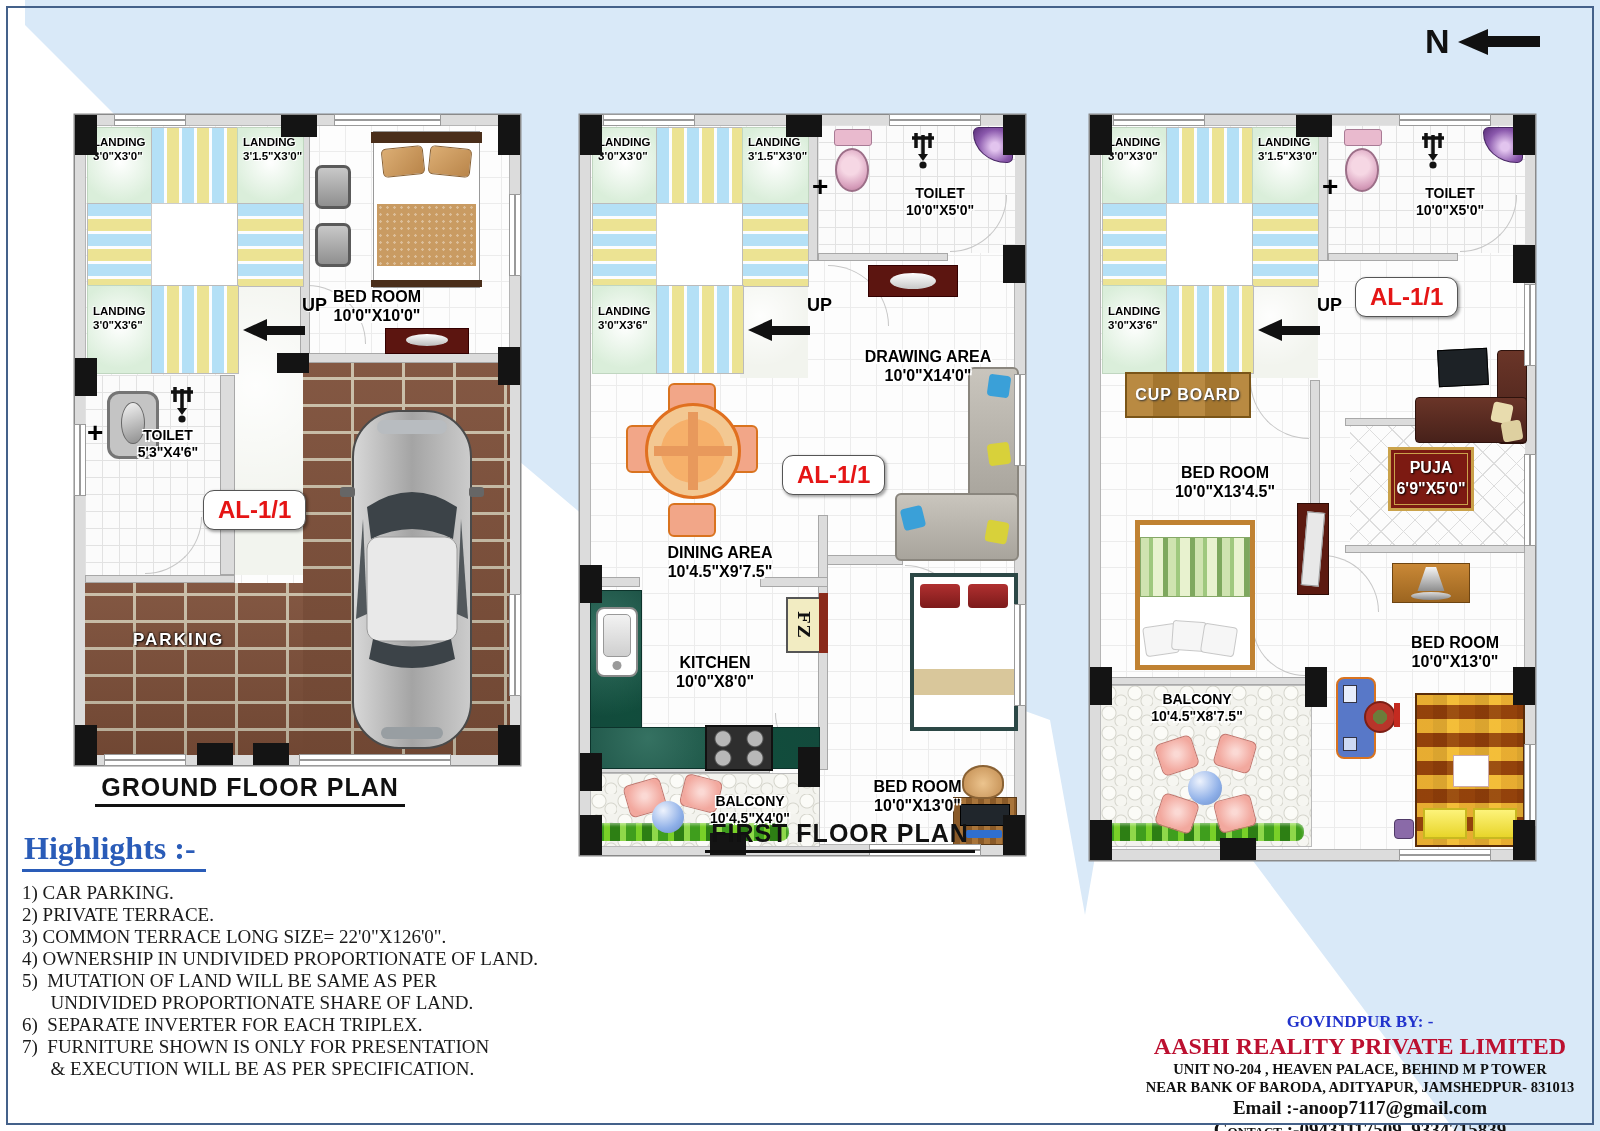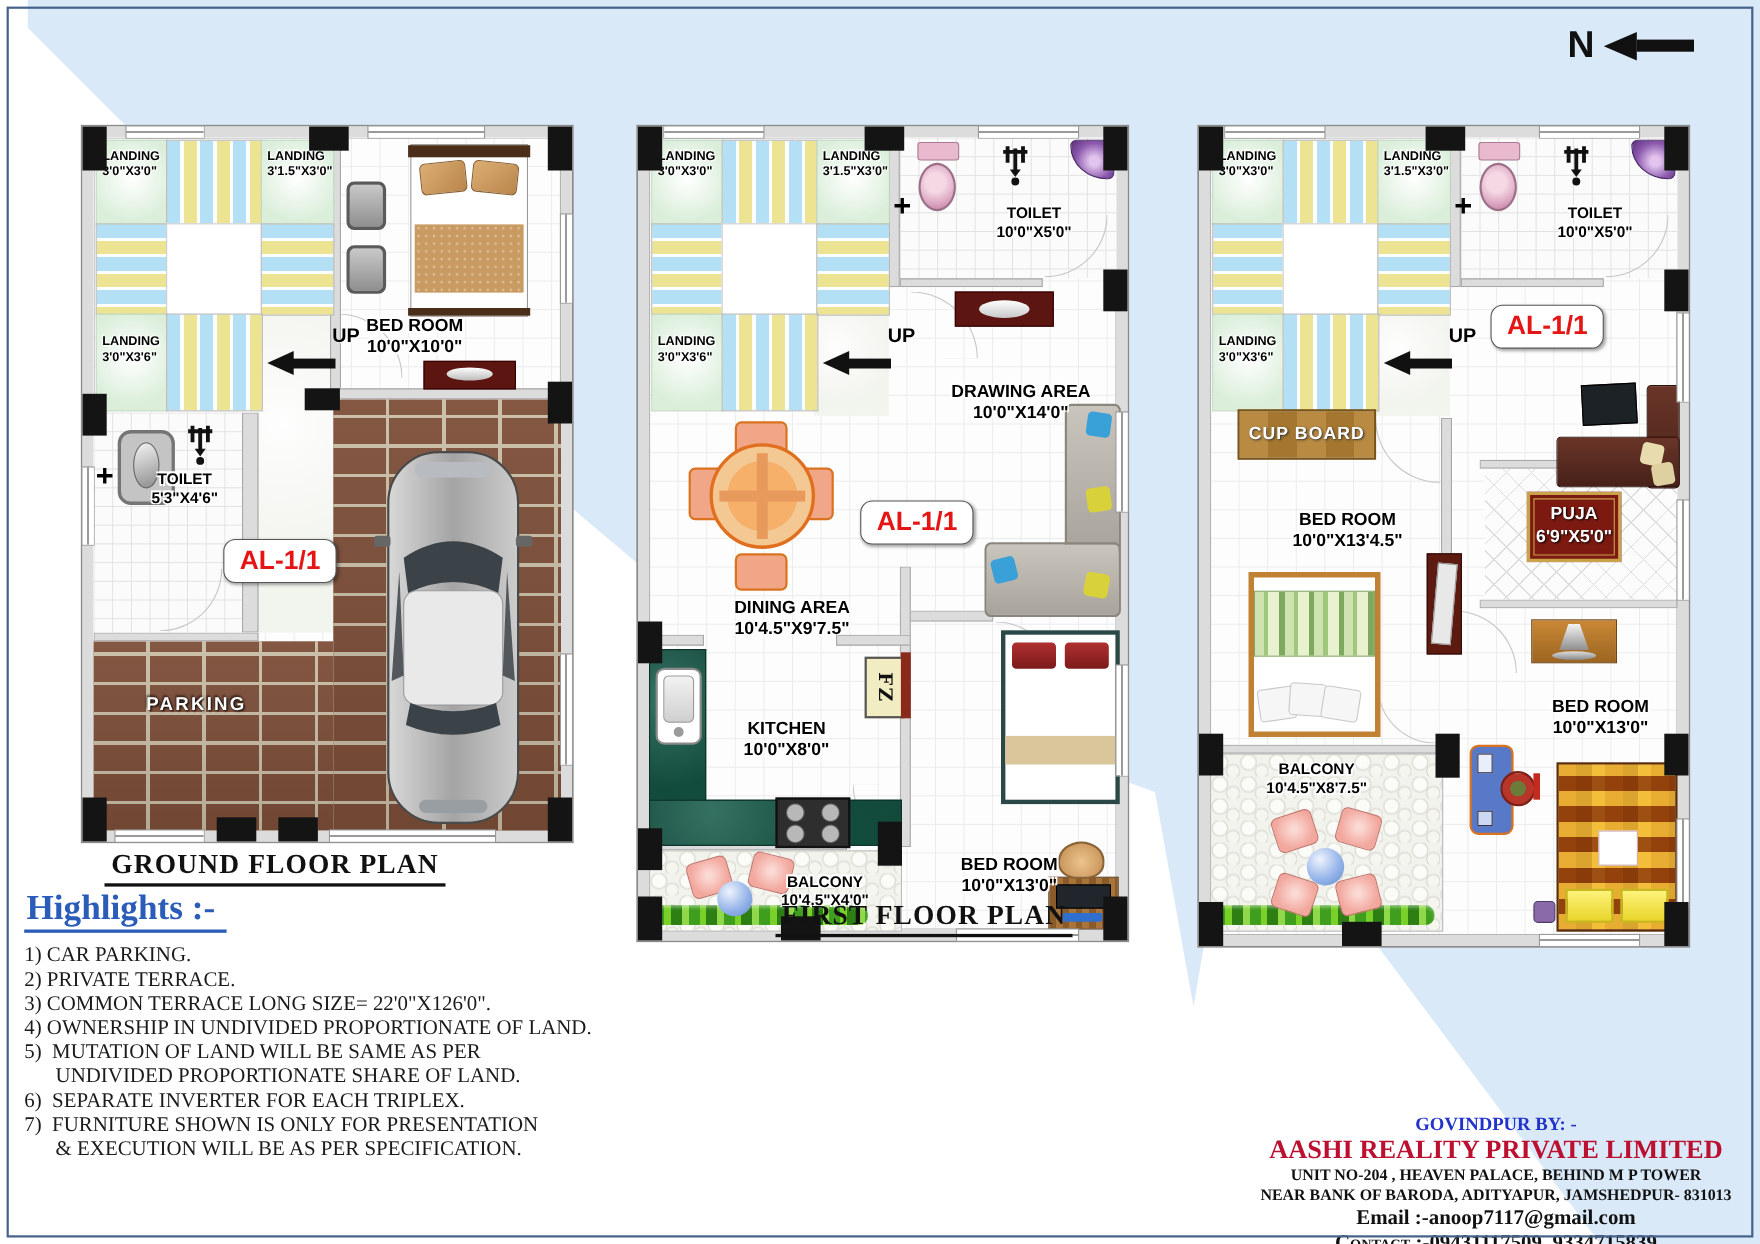--- a/index.html
+++ b/index.html
@@ -60,21 +60,21 @@
   .counter{position:absolute;background-color:#14483c;background-image:radial-gradient(circle at 25% 25%,rgba(130,210,185,.3),transparent 60%),radial-gradient(circle at 75% 70%,rgba(15,80,60,.6),transparent 55%);border:1px solid #0c332b;z-index:6;}
 
   
   .rlabel{position:absolute;font:bold 16px/1.2 "Liberation Sans",sans-serif;text-align:center;color:#000;z-index:20;white-space:nowrap;
     text-shadow:-1.5px -1.5px 0 #fff,1.5px -1.5px 0 #fff,-1.5px 1.5px 0 #fff,1.5px 1.5px 0 #fff;}
   .rlabel .dim{display:block;}
   .rlabel.sm{font-size:14px;}
   .wlabel{position:absolute;font:bold 17px "Liberation Sans",sans-serif;color:#fff;letter-spacing:2px;z-index:20;text-shadow:1px 1px 2px #000,-1px -1px 2px rgba(0,0,0,.6);}
   .albadge{position:absolute;background:#fff;border:1.5px solid #555;border-radius:11px;padding:5px 14px;color:#e51515;font:bold 24px "Liberation Sans",sans-serif;z-index:22;box-shadow:1.5px 1.5px 3px rgba(0,0,0,.35);}
   .ptitle{position:absolute;text-align:center;z-index:24;}
-  .ptitle span{display:inline-block;font-family:Liberation Serif, serif;font-weight:bold;font-size:25px;color:#111;letter-spacing:1px;border-bottom:3.5px solid #111;padding:0 6px 2px;}
+  .ptitle span{display:inline-block;font-family:Liberation Sans, sans-serif;font-weight:bold;font-size:25px;color:#111;letter-spacing:1px;border-bottom:3.5px solid #111;padding:0 6px 2px;}
   .plus{position:absolute;font:bold 28px/20px "Liberation Sans",sans-serif;color:#000;z-index:21;}
 
   
   .gchair{position:absolute;width:30px;height:38px;background:linear-gradient(#c8c8c8,#8f8f8f);border:3px solid #5a5a5a;border-radius:7px;z-index:9;}
   .dresser{position:absolute;background:#5c1510;border:1px solid #300;z-index:9;}
   .dresser .plate{position:absolute;left:50%;top:5px;transform:translateX(-50%);width:42px;height:12px;background:linear-gradient(#fff,#bbb);border-radius:50%;}
   .wc{position:absolute;z-index:9;}
   .wc .tank{width:36px;height:15px;background:#e9bace;border:1px solid #a87b95;border-radius:3px;margin:0 auto;}
   .wc .bowl{width:30px;height:40px;margin:2px auto 0;background:radial-gradient(circle at 45% 40%,#f6d7e4 30%,#d8a0bd 70%,#b77898);border:2px solid #9c6f88;border-radius:50%;}
   .squat{position:absolute;width:46px;height:62px;background:#c4c4c4;border:3px solid #757575;border-radius:12px;z-index:9;}
@@ -556,21 +556,21 @@
     <div class="post" style="right:-10px;top:542px;width:22px;height:38px;"></div>
     <div class="post" style="left:120px;bottom:-10px;width:36px;height:22px;"></div>
     <div class="winh" style="left:14px;top:-10px;width:90px;"></div>
     <div class="winh" style="left:300px;top:-10px;width:90px;"></div>
     <div class="winv" style="right:-10px;top:160px;height:80px;"></div>
     <div class="winv" style="right:-10px;top:330px;height:90px;"></div>
     <div class="winv" style="right:-10px;top:620px;height:80px;"></div>
     <div class="winh" style="left:300px;bottom:-10px;width:90px;"></div>
   </div>
 
-  <div class="hl abs" style="left:22px;top:806px;width:560px;">
+  <div class="hl abs" style="left:22px;top:830px;width:560px;">
     <div class="hd">Highlights :-</div>
     <div class="it">1) CAR PARKING.</div>
     <div class="it">2) PRIVATE TERRACE.</div>
     <div class="it">3) COMMON TERRACE LONG SIZE= 22'0"X126'0".</div>
     <div class="it">4) OWNERSHIP IN UNDIVIDED PROPORTIONATE OF LAND.</div>
     <div class="it">5)  MUTATION OF LAND WILL BE SAME AS PER</div>
     <div class="it">      UNDIVIDED PROPORTIONATE SHARE OF LAND.</div>
     <div class="it">6)  SEPARATE INVERTER FOR EACH TRIPLEX.</div>
     <div class="it">7)  FURNITURE SHOWN IS ONLY FOR PRESENTATION</div>
     <div class="it">      &amp; EXECUTION WILL BE AS PER SPECIFICATION.</div>

